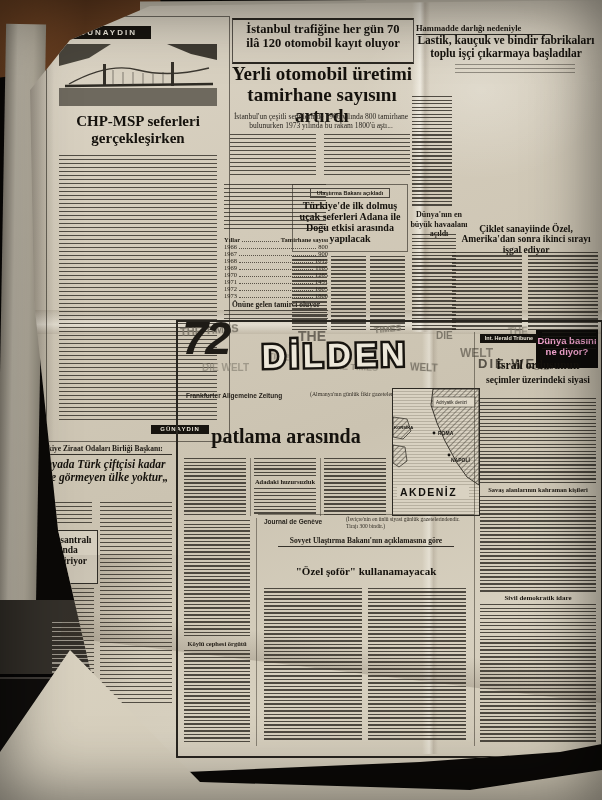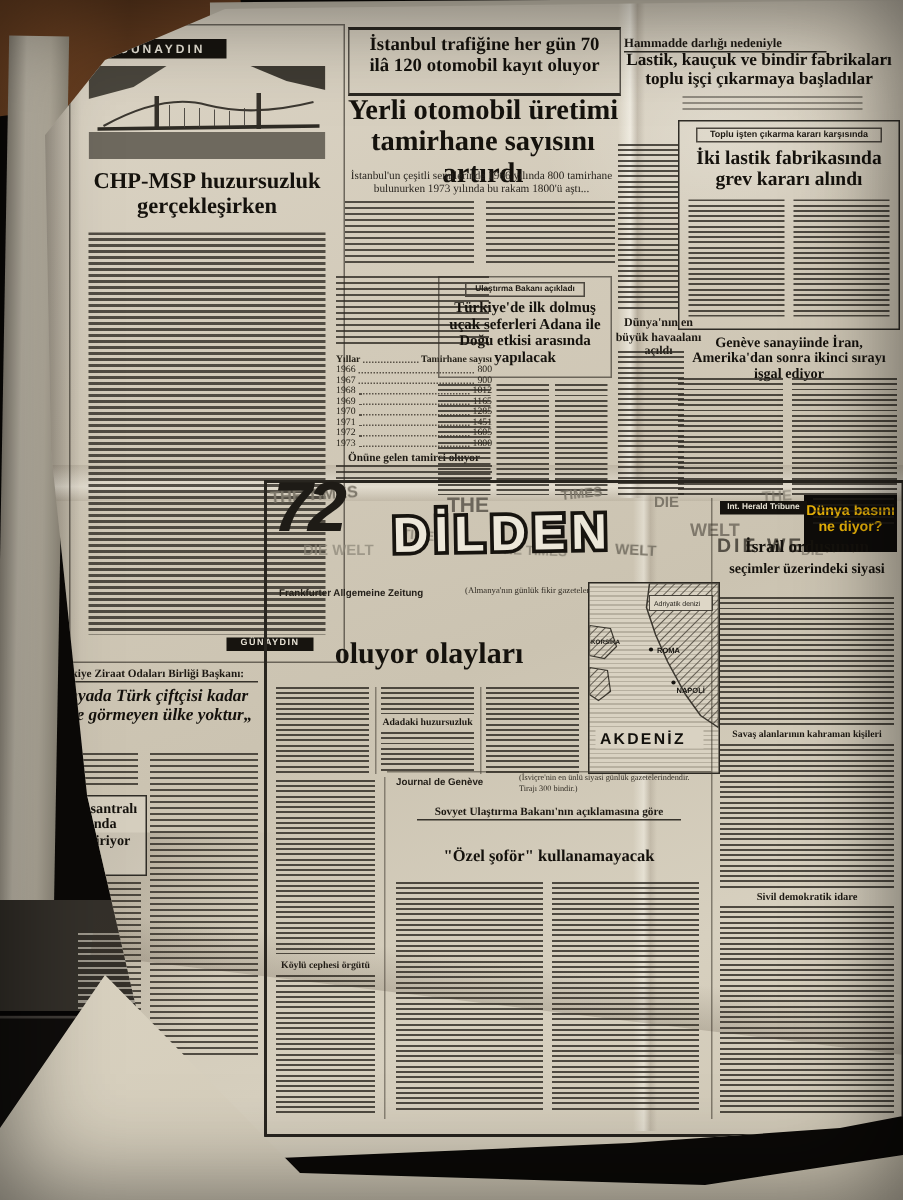--- a/index.html
+++ b/index.html
@@ -74,21 +74,21 @@
           <g stroke="#44403a" stroke-width=".6">
             <line x1="54" y1="26" x2="54" y2="41"></line>
               <line x1="64" y1="28" x2="64" y2="41"></line>
             <line x1="74" y1="28" x2="74" y2="41"></line>
               <line x1="84" y1="29" x2="84" y2="40"></line>
             <line x1="94" y1="30" x2="94" y2="40"></line>
               <line x1="104" y1="28" x2="104" y2="40"></line>
           </g>
         </svg>
       </div>
-      <div class="abs hl" style="left:8px;top:96px;width:166px;font-size:15px;">CHP-MSP huzursuzluk gerçekleşirken</div>
+      <div class="abs hl" style="left:8px;top:96px;width:166px;font-size:15px;">CHP-MSP seferleri gerçekleşirken</div>
       <div class="abs ft" style="left:12px;top:138px;width:158px;height:268px;"></div>
       <div class="abs sans" style="left:104px;top:408px;width:58px;height:9px;background:#17140f;color:#e8e3d6;font-size:6px;font-weight:bold;letter-spacing:1px;text-align:center;line-height:9px;">GÜNAYDIN</div>
     </div>
 
     <div class="abs" style="left:232px;top:18px;width:180px;height:42px;border-top:2px solid #2b2822;border-bottom:2px solid #2b2822;border-left:1px solid #57524a;border-right:1px solid #57524a;">
       <div class="hl" style="margin-top:3px;font-size:12.5px;padding:0 6px;">İstanbul trafiğine her gün 70 ilâ 120 otomobil kayıt oluyor</div>
     </div>
     <div class="abs hl" style="left:222px;top:64px;width:200px;font-size:19px;">Yerli otomobil üretimi tamirhane sayısını artırdı</div>
     <div class="abs" style="left:228px;top:112px;width:186px;font-size:7.5px;line-height:1.25;text-align:center;color:#2a2620;">İstanbul'un çeşitli semtlerinde 1966 yılında 800 tamirhane bulunurken 1973 yılında bu rakam 1800'ü aştı...</div>
     <div class="abs ft" style="left:230px;top:134px;width:86px;height:44px;"></div>
@@ -157,28 +157,22 @@
     <div class="abs ft den" style="left:370px;top:256px;width:35px;height:74px;"></div>
 
     <div class="abs ft den" style="left:412px;top:96px;width:40px;height:110px;"></div>
     <div class="abs kick" style="left:408px;top:210px;width:62px;font-size:8px;line-height:1.2;">Dünya'nın en büyük havaalanı açıldı</div>
     <div class="abs ft den" style="left:412px;top:234px;width:44px;height:96px;"></div>
 
     <div class="abs kick" style="left:416px;top:23px;width:150px;font-size:8.5px;text-align:left;border-bottom:1px solid #2d2a24;padding-bottom:1px;width:135px;">Hammadde darlığı nedeniyle</div>
     <div class="abs hl" style="left:410px;top:34px;width:192px;font-size:11.5px;">Lastik, kauçuk ve bindir fabrikaları toplu işçi çıkarmaya başladılar</div>
     <div class="abs ft lt" style="left:455px;top:64px;width:120px;height:12px;"></div>
 
-    <div class="abs" style="left:452px;top:80px;width:146px;height:138px;border:1.5px solid #2f2c26;">
-      <div class="kick sans" style="margin:4px auto 2px auto;width:122px;border:1px solid #4c473f;font-size:6px;padding:1px 0;">Toplu işten çıkarma kararı karşısında</div>
-      <div class="hl" style="font-size:13px;padding:1px 6px;">İki lastik fabrikasında grev kararı alındı</div>
-      <div class="abs ft den" style="left:6px;top:52px;width:64px;height:78px;"></div>
-      <div class="abs ft den" style="left:76px;top:52px;width:64px;height:78px;"></div>
-    </div>
-
-    <div class="abs hl" style="left:452px;top:224px;width:148px;font-size:9.5px;">Genève sanayiinde İran, Amerika'dan sonra ikinci sırayı işgal ediyor</div>
+
+    <div class="abs hl" style="left:452px;top:224px;width:148px;font-size:9.5px;">Çiklet sanayiinde Özel, Amerika'dan sonra ikinci sırayı işgal ediyor</div>
     <div class="abs ft den" style="left:452px;top:252px;width:70px;height:80px;"></div>
     <div class="abs ft den" style="left:528px;top:252px;width:70px;height:80px;"></div>
 
     <div class="abs kick" style="left:26px;top:444px;width:146px;font-size:7.5px;border-bottom:1px solid #36322b;padding-bottom:1px;">Türkiye Ziraat Odaları Birliği Başkanı:</div>
     <div class="abs hl" style="left:18px;top:458px;width:154px;font-size:11.5px;font-style:italic;">
       <span>"Dünyada Türk çiftçisi kadar</span><br>
       <span>himaye görmeyen ülke yoktur„</span>
     </div>
     <div class="abs ft" style="left:22px;top:502px;width:70px;height:24px;"></div>
     <div class="abs ft" style="left:100px;top:502px;width:72px;height:204px;"></div>
@@ -204,31 +198,31 @@
           <span>DIE WELT</span>
           <span>THE</span>
           <span>WELT</span>
           <span>TIMES</span>
           <span>DIE</span>
         </div>
       <div class="abs sans" style="left:4px;top:-12px;font-size:47px;font-weight:900;font-style:italic;color:#1e1b16;letter-spacing:-3px;">72</div>
       <svg class="abs" style="left:78px;top:8px;" width="210" height="52" viewBox="0 0 210 52">
         <text x="6" y="38" font-family="Liberation Sans,sans-serif" font-size="33" font-weight="900" letter-spacing="4" fill="#ece7d9" stroke="#17140f" stroke-width="5" paint-order="stroke" transform="rotate(-1 6 38)">DİLDEN</text>
       </svg>
-      <div class="abs sans" style="left:358px;top:8px;width:62px;height:38px;background:#0e0c0a;color:#eab308;text-align:center;">
+      <div class="abs sans" style="left:358px;top:8px;width:62px;height:38px;background:#0e0c0a;color:#f9a8d4;text-align:center;">
         <div style="font-size:9.5px;font-weight:bold;margin-top:5px;">Dünya basını</div>
         <div style="font-size:9.5px;font-weight:bold;">ne diyor?</div>
       </div>
 
       <div class="abs sans" style="left:8px;top:70px;width:120px;font-size:6.5px;font-weight:bold;color:#221e18;">Frankfurter Allgemeine Zeitung</div>
       <div class="abs" style="left:132px;top:69px;width:160px;font-size:5.8px;line-height:1.25;color:#332e26;">(Almanya'nın günlük fikir gazetelerindendir. Tirajı 260 bindir.)</div>
 
       <div class="abs hl" style="left:2px;top:80px;width:212px;font-size:20px;line-height:1.15;">
         <br>
-        <span>oluyor olayları</span>
+        <span>patlama arasında</span>
       </div>
 
       <div class="abs ft den" style="left:6px;top:136px;width:62px;height:58px;"></div>
       <div class="abs ft den" style="left:76px;top:136px;width:62px;height:18px;"></div>
       <div class="abs kick" style="left:76px;top:156px;width:62px;font-size:6.5px;">Adadaki huzursuzluk</div>
       <div class="abs ft den" style="left:76px;top:166px;width:62px;height:28px;"></div>
       <div class="abs ft den" style="left:146px;top:136px;width:62px;height:58px;"></div>
 
       <div class="abs" style="left:214px;top:66px;width:86px;height:126px;border:1.5px solid #2b2822;
                   background:repeating-linear-gradient(180deg,#d9d2c2 0,#d9d2c2 2px,#b7b0a0 2px,#b7b0a0 3px);">

